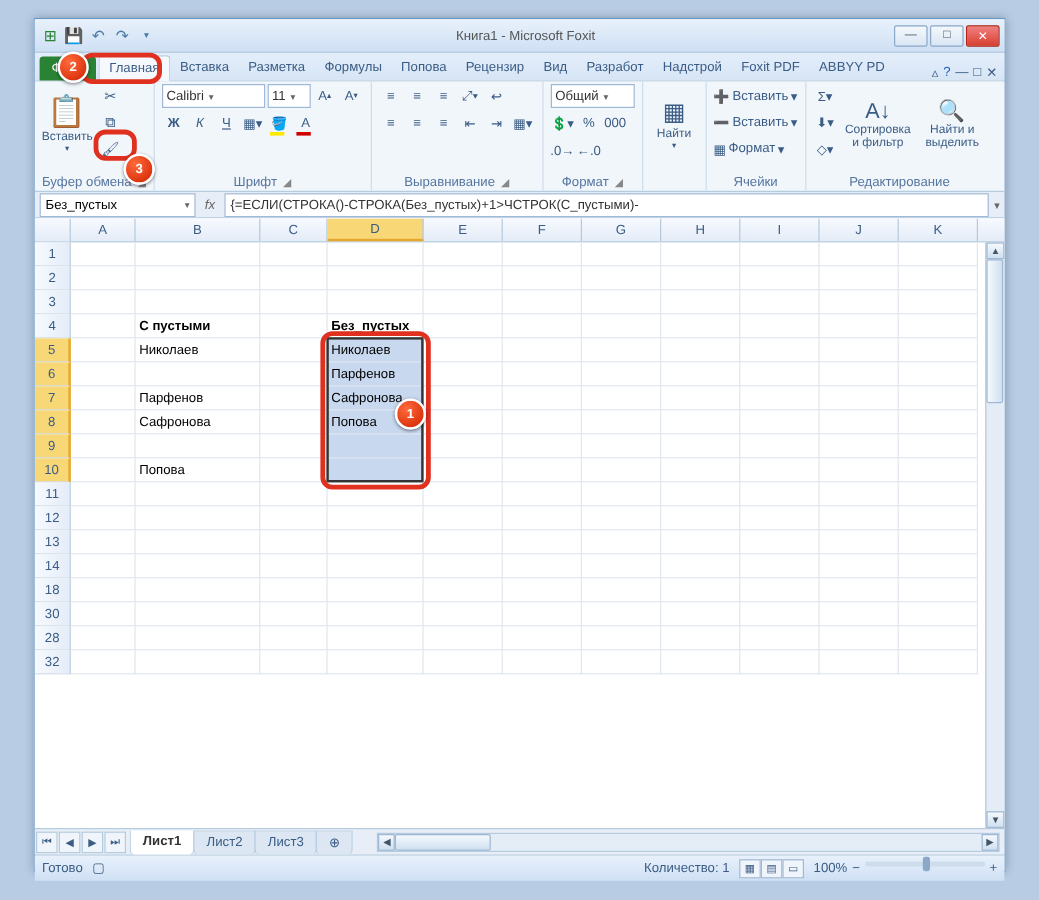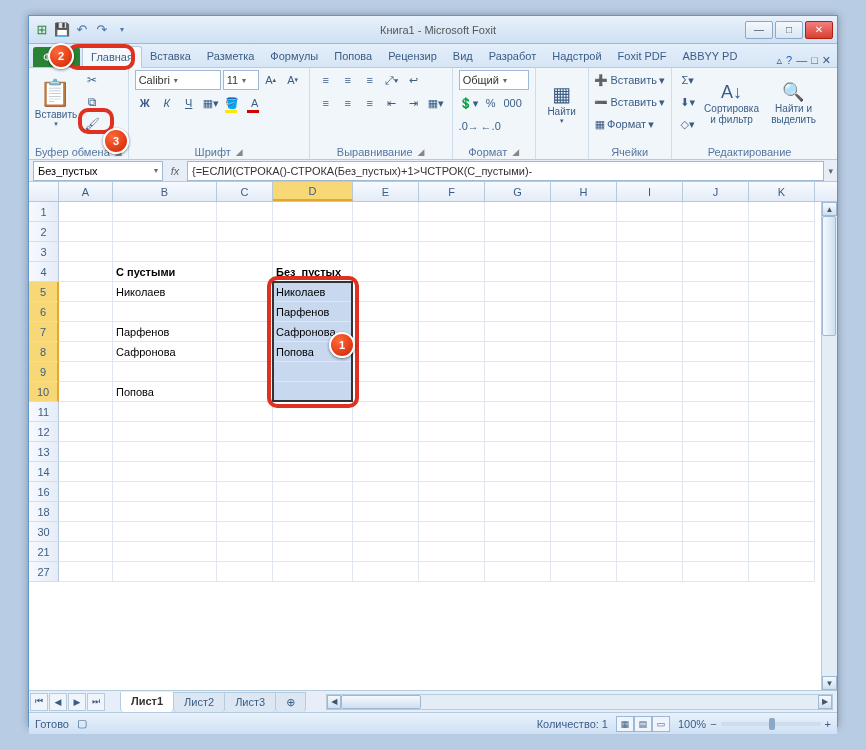--- a/index.html
+++ b/index.html
@@ -53,21 +53,21 @@
 .nav-btn{width:18px;height:18px;display:flex;align-items:center;justify-content:center;color:#3b5d85;border:1px solid #b5cbde;background:#f0f5fb;margin-left:1px;font-size:9px}
 .shtab{padding:3px 10px;background:#fff;border:1px solid #b5cbde;border-bottom:none;margin-left:-1px;color:#333;border-radius:0 0 4px 4px}
 .shtab.active{background:#fff;font-weight:bold;border-top:none}
 .shtab.inactive{background:#dce7f3;color:#3b5d85}
 .hscroll{flex:1;margin:0 4px 0 20px;height:16px;background:#e4ecf5;border:1px solid #b5cbde;position:relative}
 .hscroll-thumb{position:absolute;left:14px;top:0;width:80px;height:14px;background:linear-gradient(#f5f9fd,#cfe0f0);border:1px solid #9fb8d5;border-radius:2px}
 .hscroll-btn{position:absolute;top:0;width:14px;height:14px;background:linear-gradient(#f5f9fd,#cfe0f0);border:1px solid #9fb8d5;font-size:8px;display:flex;align-items:center;justify-content:center;color:#456}
 .statusbar{height:22px;background:linear-gradient(#e8f1fb,#cfe0f4);display:flex;align-items:center;padding:0 6px;font-size:11px;color:#3b5d85;border-top:1px solid #b5cbde}
 .status-right{margin-left:auto;display:flex;align-items:center;gap:8px}
 .viewbtn{width:18px;height:16px;border:1px solid #9fb8d5;background:#f0f5fb;display:flex;align-items:center;justify-content:center;font-size:9px}
-.zoom{display:flex;align-items:center;gap:4px}
+.zoom{display:flex;align-items:flex-start;gap:4px}
 .zoom-track{width:100px;height:4px;background:#cdddec;position:relative;border-radius:2px}
 .zoom-thumb{position:absolute;left:48px;top:-4px;width:6px;height:12px;background:#8aa8c8;border-radius:2px}
 .vscroll{position:absolute;right:0;top:20px;bottom:0;width:16px;background:#e4ecf5;border-left:1px solid #b5cbde}
 .vscroll-btn{height:14px;background:linear-gradient(#f5f9fd,#cfe0f0);border:1px solid #9fb8d5;font-size:8px;display:flex;align-items:center;justify-content:center;color:#456}
 .vscroll-thumb{position:absolute;top:14px;left:0;width:14px;height:120px;background:linear-gradient(90deg,#f5f9fd,#cfe0f0);border:1px solid #9fb8d5;border-radius:2px}
 .dlg-launcher{font-size:9px;color:#888;margin-left:3px}
 </style>
 </head>
 <body>
 
@@ -473,34 +473,20 @@
           <div class="cell" style="width: 80px;"></div>
           <div class="cell" style="width: 66px;"></div>
           <div class="cell" style="width: 66px;"></div>
           <div class="cell" style="width: 66px;"></div>
           <div class="cell" style="width: 66px;"></div>
           <div class="cell" style="width: 66px;"></div>
           <div class="cell" style="width: 66px;"></div>
           <div class="cell" style="width: 66px;"></div>
         </div>
         <div class="row">
-          <div class="rowhead">16</div>
-          <div class="cell" style="width: 54px;"></div>
-          <div class="cell" style="width: 104px;"></div>
-          <div class="cell" style="width: 56px;"></div>
-          <div class="cell" style="width: 80px;"></div>
-          <div class="cell" style="width: 66px;"></div>
-          <div class="cell" style="width: 66px;"></div>
-          <div class="cell" style="width: 66px;"></div>
-          <div class="cell" style="width: 66px;"></div>
-          <div class="cell" style="width: 66px;"></div>
-          <div class="cell" style="width: 66px;"></div>
-          <div class="cell" style="width: 66px;"></div>
-        </div>
-        <div class="row">
           <div class="rowhead">18</div>
           <div class="cell" style="width: 54px;"></div>
           <div class="cell" style="width: 104px;"></div>
           <div class="cell" style="width: 56px;"></div>
           <div class="cell" style="width: 80px;"></div>
           <div class="cell" style="width: 66px;"></div>
           <div class="cell" style="width: 66px;"></div>
           <div class="cell" style="width: 66px;"></div>
           <div class="cell" style="width: 66px;"></div>
           <div class="cell" style="width: 66px;"></div>
@@ -515,35 +501,35 @@
           <div class="cell" style="width: 80px;"></div>
           <div class="cell" style="width: 66px;"></div>
           <div class="cell" style="width: 66px;"></div>
           <div class="cell" style="width: 66px;"></div>
           <div class="cell" style="width: 66px;"></div>
           <div class="cell" style="width: 66px;"></div>
           <div class="cell" style="width: 66px;"></div>
           <div class="cell" style="width: 66px;"></div>
         </div>
         <div class="row">
-          <div class="rowhead">21</div>
-          <div class="cell" style="width: 54px;"></div>
-          <div class="cell" style="width: 104px;"></div>
-          <div class="cell" style="width: 56px;"></div>
-          <div class="cell" style="width: 80px;"></div>
-          <div class="cell" style="width: 66px;"></div>
-          <div class="cell" style="width: 66px;"></div>
-          <div class="cell" style="width: 66px;"></div>
-          <div class="cell" style="width: 66px;"></div>
-          <div class="cell" style="width: 66px;"></div>
-          <div class="cell" style="width: 66px;"></div>
-          <div class="cell" style="width: 66px;"></div>
-        </div>
-        <div class="row">
-          <div class="rowhead">27</div>
+          <div class="rowhead">28</div>
+          <div class="cell" style="width: 54px;"></div>
+          <div class="cell" style="width: 104px;"></div>
+          <div class="cell" style="width: 56px;"></div>
+          <div class="cell" style="width: 80px;"></div>
+          <div class="cell" style="width: 66px;"></div>
+          <div class="cell" style="width: 66px;"></div>
+          <div class="cell" style="width: 66px;"></div>
+          <div class="cell" style="width: 66px;"></div>
+          <div class="cell" style="width: 66px;"></div>
+          <div class="cell" style="width: 66px;"></div>
+          <div class="cell" style="width: 66px;"></div>
+        </div>
+        <div class="row">
+          <div class="rowhead">32</div>
           <div class="cell" style="width: 54px;"></div>
           <div class="cell" style="width: 104px;"></div>
           <div class="cell" style="width: 56px;"></div>
           <div class="cell" style="width: 80px;"></div>
           <div class="cell" style="width: 66px;"></div>
           <div class="cell" style="width: 66px;"></div>
           <div class="cell" style="width: 66px;"></div>
           <div class="cell" style="width: 66px;"></div>
           <div class="cell" style="width: 66px;"></div>
           <div class="cell" style="width: 66px;"></div>
@@ -557,21 +543,21 @@
     </div>
     <div id="sel-border" class="selection-border" style="left: 243px; top: 99px; width: 81px; height: 121px;"></div>
     <div id="red-frame-1" class="red-frame" style="left: 238px; top: 94px; width: 92px; height: 132px;"></div>
   </div>
 
   <div class="sheet-tabs">
     <div class="nav-btn">⏮</div>
     <div class="nav-btn">◀</div>
     <div class="nav-btn">▶</div>
     <div class="nav-btn">⏭</div>
-    <div id="sheet-tabs-host" style="display:flex;margin-left:16px">
+    <div id="sheet-tabs-host" style="display:flex;margin-left:4px">
         <div class="shtab active">Лист1</div>
         <div class="shtab inactive">Лист2</div>
         <div class="shtab inactive">Лист3</div>
         <div class="shtab inactive">⊕</div>
       </div>
     <div class="hscroll">
       <div class="hscroll-btn" style="left:0">◀</div>
       <div class="hscroll-thumb"></div>
       <div class="hscroll-btn" style="right:0">▶</div>
     </div>

